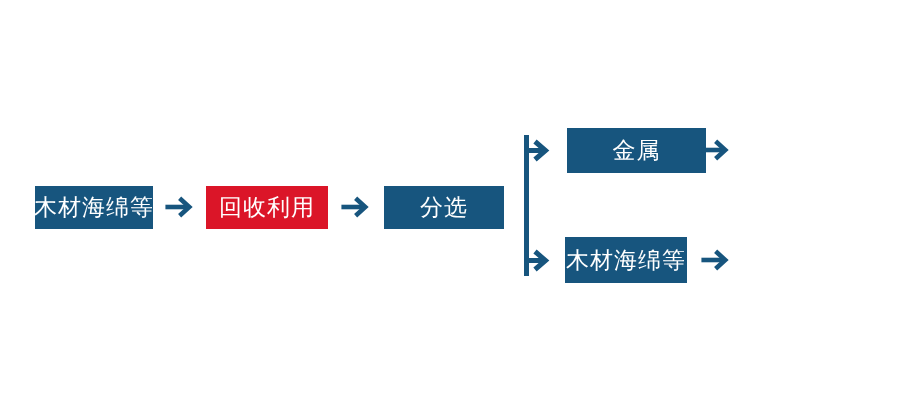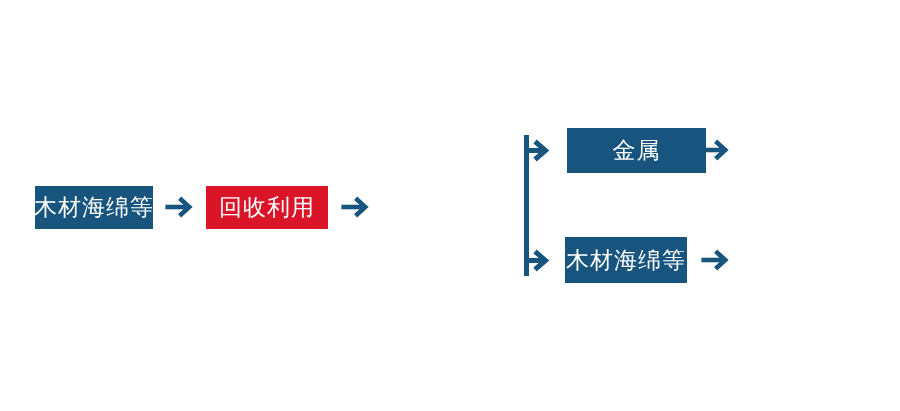--- a/index.html
+++ b/index.html
@@ -91,20 +91,23 @@
     <span>回收利用</span>
   </div>
 
   <span class="arrow a-2">
     <svg viewBox="0 0 34 24">
         <path d="M0 12 H25"></path>
         <path d="M15.5 2.5 L26 12 L15.5 21.5"></path>
       </svg>
   </span>
 
+  <div class="node blue n-sort">
+    <span>分选</span>
+  </div>
 
   <div class="vline"></div>
 
   <span class="arrow a-branch-top">
     <svg viewBox="0 0 29 23">
         <path d="M0 11.5 H20"></path>
         <path d="M11 2.5 L21.5 11.5 L11 20.5"></path>
       </svg>
   </span>
 

